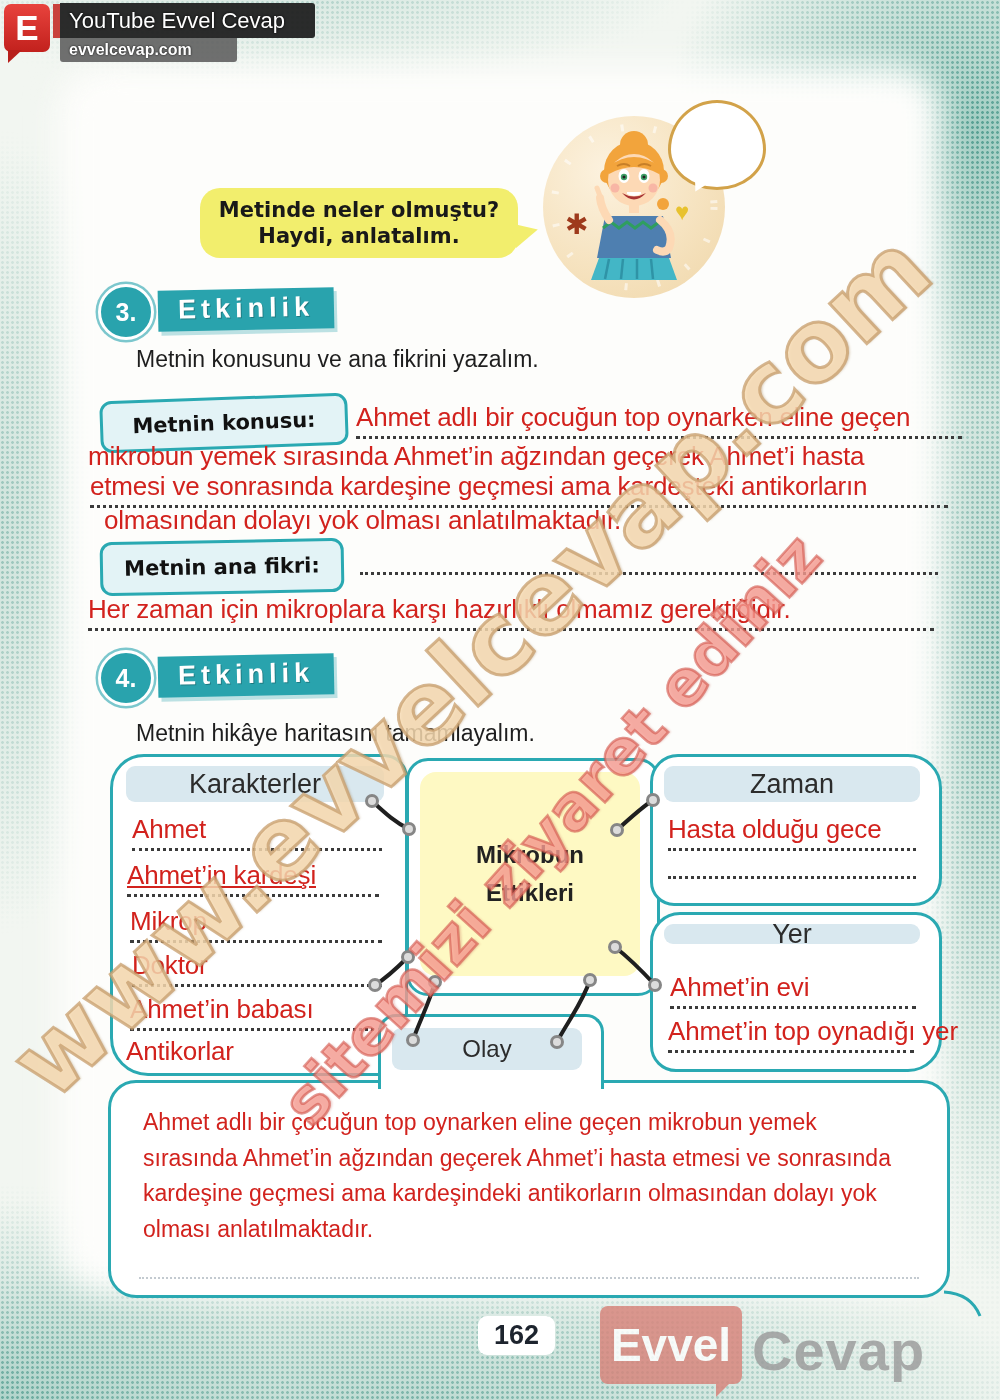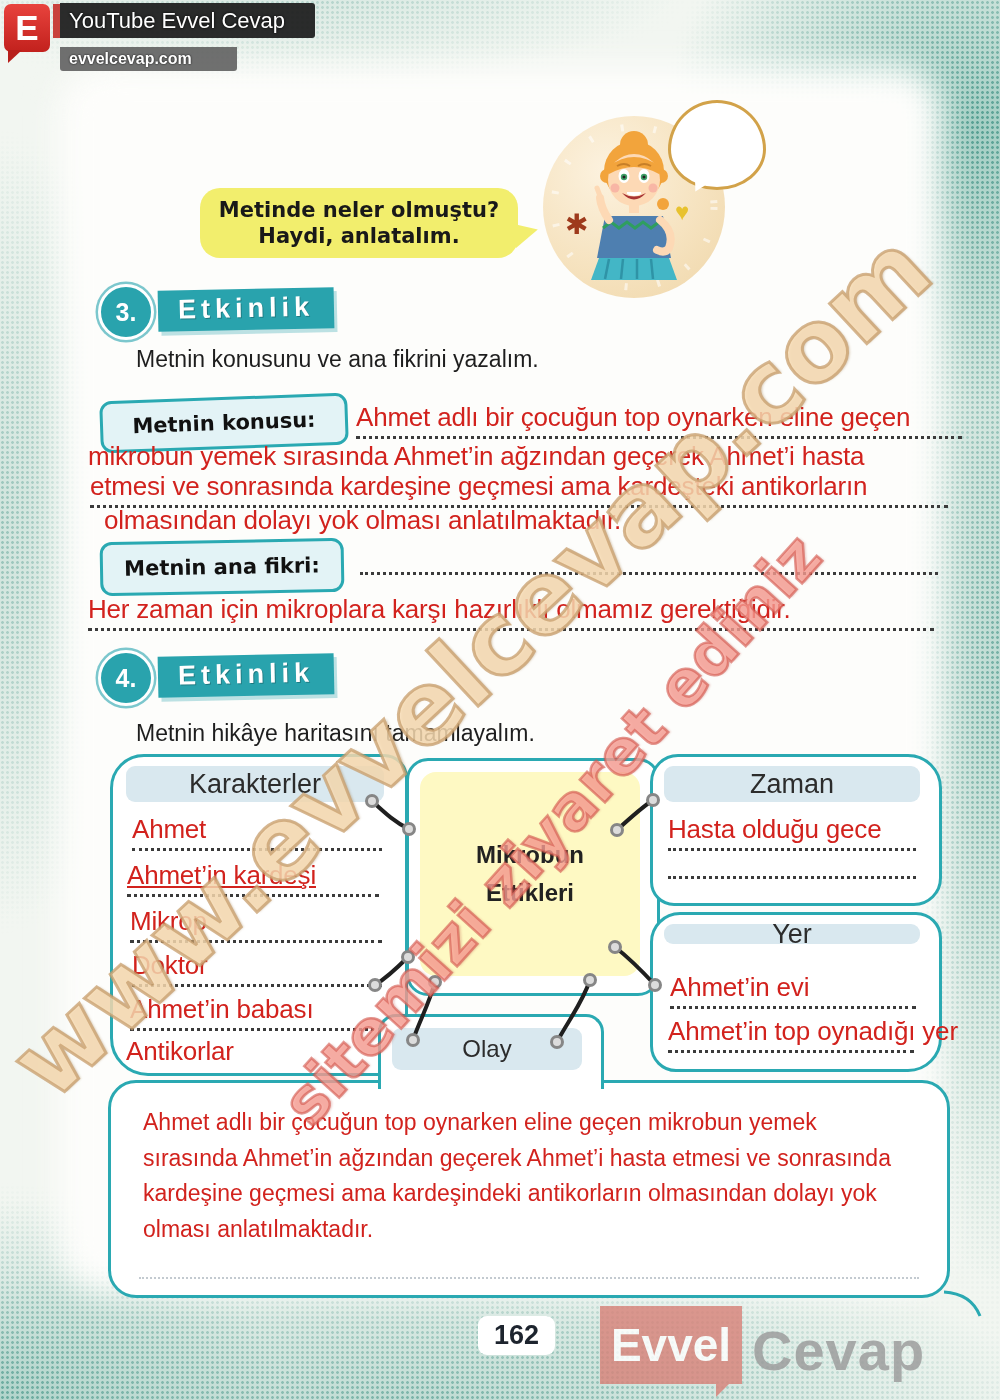--- a/index.html
+++ b/index.html
@@ -40,21 +40,21 @@
   
   #e-badge{left:4px;top:4px;width:46px;height:48px;background:linear-gradient(#e8433d,#c2211d);
     border-radius:7px;color:#fff;font-weight:bold;font-size:35px;display:flex;align-items:center;justify-content:center;}
   #e-tail{left:8px;top:50px;width:0;height:0;border-top:13px solid #b71e1a;border-right:14px solid transparent;}
   #red-strip{left:53px;top:4px;width:7px;height:34px;background:#c9423c;}
   #yt-bar{left:60px;top:3px;width:246px;height:35px;background:rgba(28,28,28,.93);color:#fff;
     font-size:22px;display:flex;align-items:center;padding-left:9px;
     text-shadow:0 0 3px #000;border-radius:0 3px 3px 0;}
   #site-bar{left:60px;top:38px;width:168px;height:24px;background:rgba(92,92,92,.88);color:#fff;
     font-size:16px;font-weight:bold;display:flex;align-items:center;padding-left:9px;
-    text-shadow:0 0 2px #000;border-radius:0 0 3px 3px;margin-top:9px;}
+    text-shadow:0 0 2px #000;border-radius:0 0 3px 3px;}
 
   
   #bubble{left:200px;top:188px;width:318px;height:70px;background:#f2ee6d;border-radius:20px;
     display:flex;flex-direction:column;align-items:center;justify-content:center;
     font-family:"DejaVu Sans",sans-serif;font-size:21px;font-weight:600;color:#191919;line-height:1.25;}
   #bubble-tail{left:512px;top:218px;width:0;height:0;border:13px solid transparent;
     border-left:26px solid #f2ee6d;transform:rotate(-14deg);}
   #char-circle{left:543px;top:116px;width:182px;height:182px;border-radius:50%;
     background:radial-gradient(circle at 35% 30%, #fcf2df 0%, #f6e3c0 55%, #efd6a8 100%);}
   #balloon{left:668px;top:100px;width:92px;height:84px;background:#fff;border:3px solid #d2a249;
@@ -92,21 +92,21 @@
   #event-text{position:absolute;left:32px;top:22px;width:770px;color:#d2221d;font-size:23px;line-height:1.55;}
   #event-dots{position:absolute;left:28px;bottom:16px;width:780px;border-bottom:2px dotted #c3cad0;}
   #olay-tab{left:378px;top:1014px;width:220px;height:72px;background:#fff;border:3px solid #2aa9b2;
     border-bottom:none;border-radius:18px 18px 0 0;z-index:13;}
   #olay-strip{left:392px;top:1028px;width:190px;height:42px;z-index:14;font-size:24px;}
 
   
   #pagenum{left:478px;top:1316px;background:#fff;border-radius:9px;padding:4px 16px;
     font-size:27px;font-weight:bold;color:#1d242e;}
   #logo{left:600px;top:1306px;width:370px;height:92px;opacity:.82;}
-  #logo-red{position:absolute;left:0;top:0;width:142px;height:78px;background:#d8837a;border-radius:0;
+  #logo-red{position:absolute;left:0;top:0;width:142px;height:78px;background:#d8837a;border-radius:8px;
     display:flex;align-items:center;justify-content:center;color:#fff;font-size:46px;font-weight:bold;}
   #logo-tail{position:absolute;left:116px;top:76px;width:0;height:0;
     border-top:15px solid #d8837a;border-right:15px solid transparent;}
   #logo-gray{position:absolute;left:152px;top:4px;font-size:56px;font-weight:bold;color:#9b9b9b;letter-spacing:1px;margin-top:8px;}
 
   
   .wm{position:absolute;z-index:60;pointer-events:none;font-weight:bold;white-space:nowrap;
     font-family:"DejaVu Sans",sans-serif;transform-origin:left center;}
   #wm1{left:28px;top:1020px;transform:rotate(-43deg);font-size:100px;color:rgba(246,219,178,.82);
     -webkit-text-stroke:3px rgba(199,158,108,.75);text-shadow:2px 2px 2px rgba(150,110,60,.25);}

